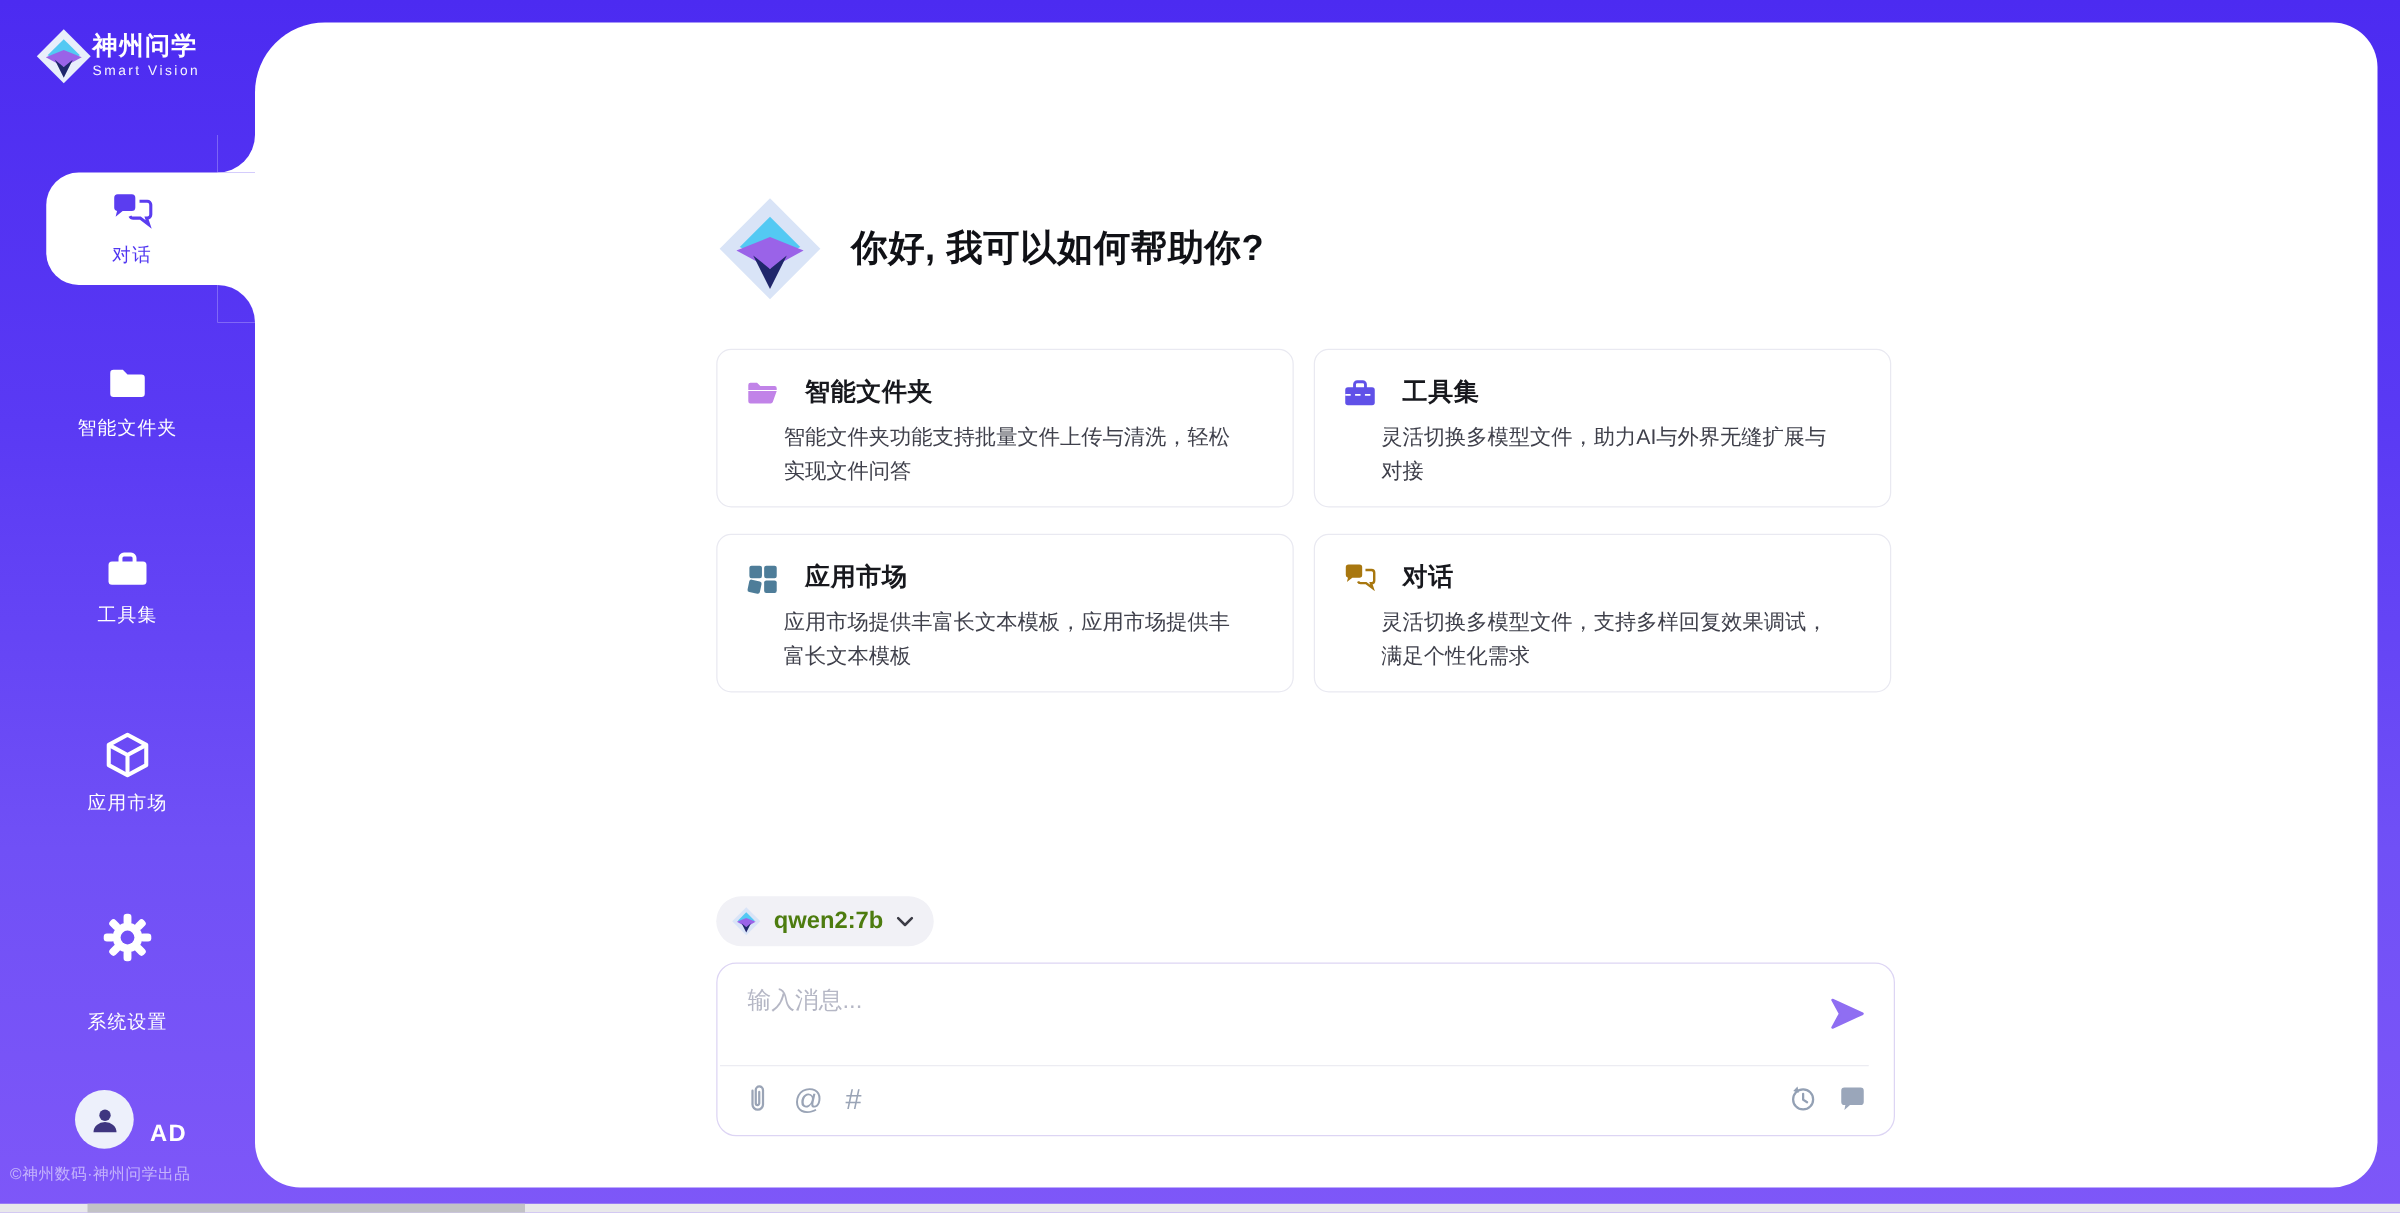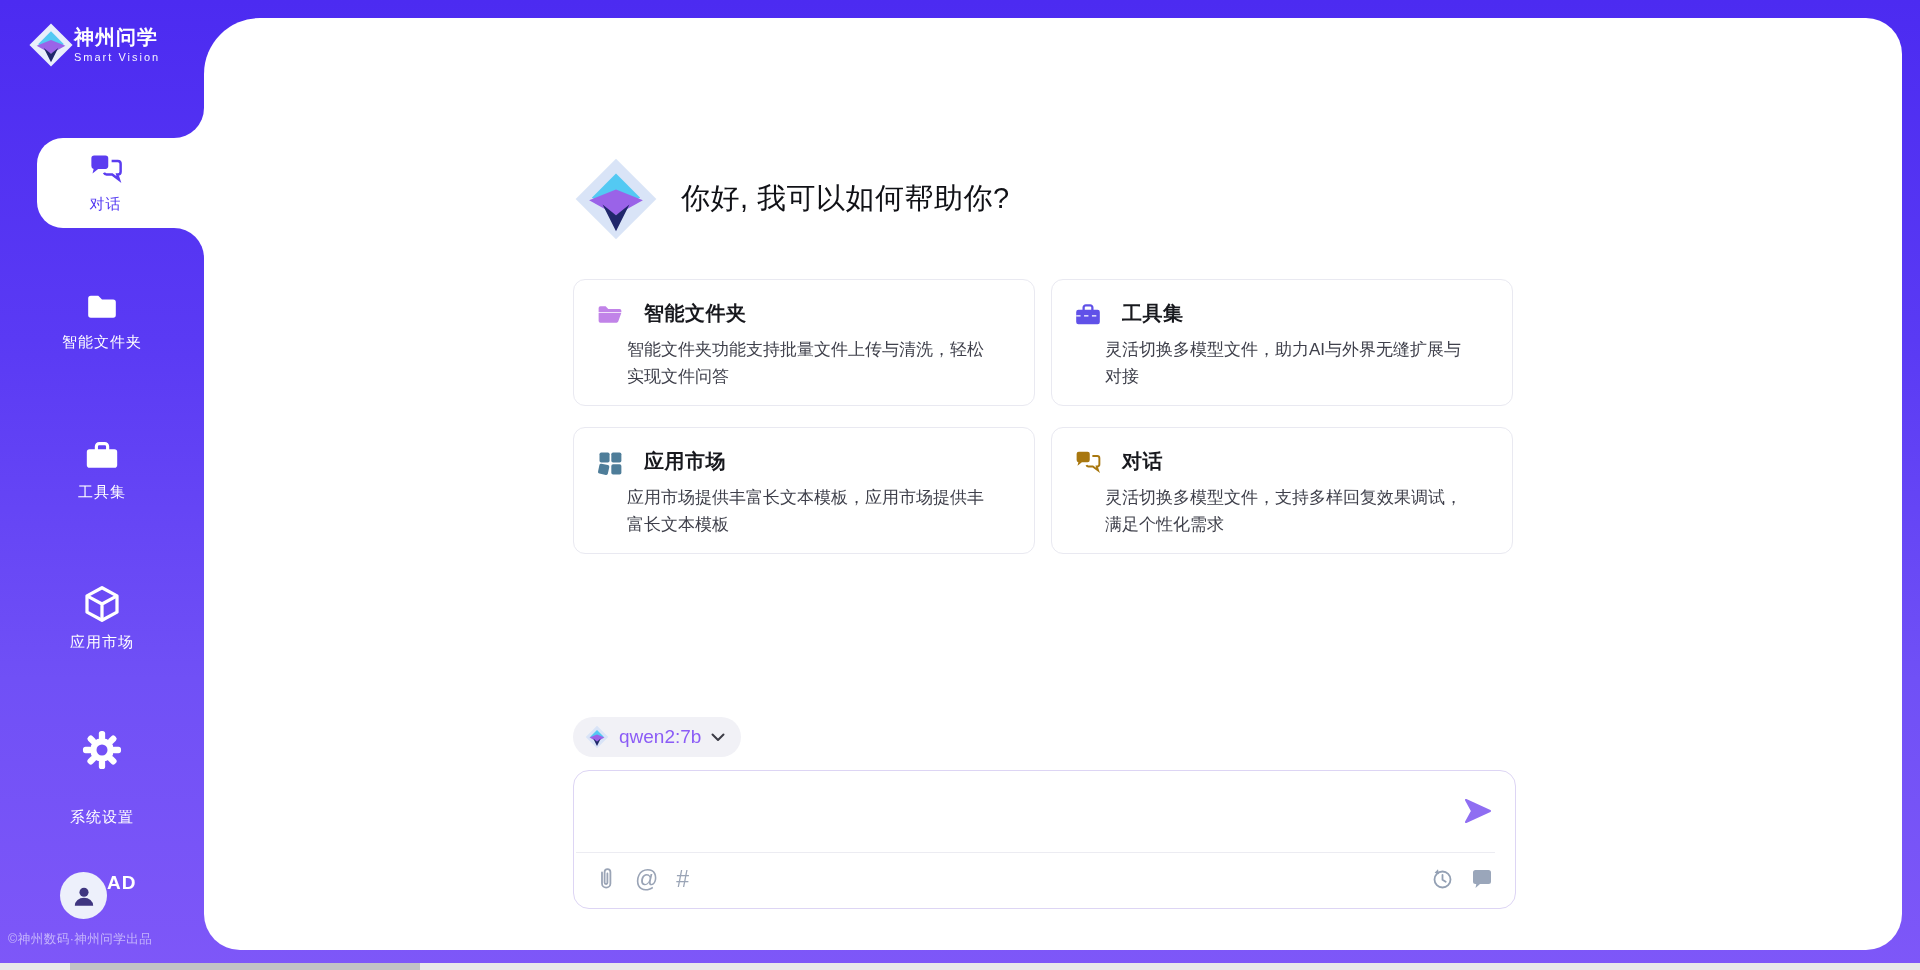--- a/index.html
+++ b/index.html
@@ -33,47 +33,47 @@
     border-radius:26px 0 0 26px;z-index:2;display:flex;flex-direction:column;align-items:center;
     justify-content:center;padding-right:30px;box-sizing:border-box;color:#5b3df0;cursor:pointer;}
   .active-tab .nav-label{font-size:15px;margin-top:7px;letter-spacing:1px;color:#4f35f1;}
   .notch{position:absolute;left:174px;width:30px;height:30px;background:#fff;z-index:1;}
   .notch-top{top:108px;}
   .notch-bottom{top:228px;}
   .notch i{display:block;width:30px;height:30px;}
   .notch-top i{border-bottom-right-radius:100%;}
   .notch-bottom i{border-top-right-radius:100%;}
 
-  .user-row{position:absolute;left:60px;top:872px;display:flex;align-items:flex-start;z-index:3;cursor:pointer;}
+  .user-row{position:absolute;left:60px;top:872px;display:flex;align-items:flex-end;gap:13px;z-index:3;cursor:pointer;}
   .avatar-circle{width:47px;height:47px;border-radius:50%;background:#edf0fb;display:flex;align-items:center;justify-content:center;}
   .user-name{color:#fff;font-size:19px;font-weight:600;letter-spacing:1px;}
   .copyright{position:absolute;left:8px;top:931px;color:rgba(255,255,255,.55);font-size:12.5px;letter-spacing:.5px;z-index:3;}
 
   
   .panel{position:absolute;left:204px;top:18px;width:1698px;height:932px;background:#fff;
     border-radius:56px 36px 36px 36px;z-index:2;}
 
   .greet{position:absolute;left:369px;top:138px;display:flex;align-items:center;gap:22px;}
-  .greet-title{font-size:29px;font-weight:400;color:#101116;letter-spacing:.5px;}
+  .greet-title{font-size:29px;font-weight:700;color:#101116;letter-spacing:.5px;}
 
   .cards{position:absolute;left:369px;top:261px;width:940px;display:grid;
     grid-template-columns:462px 462px;column-gap:16px;row-gap:21px;}
   .card{position:relative;height:127px;background:#fff;border:1px solid #e9e9f1;border-radius:12px;
     box-sizing:border-box;padding:20px 20px 0 22px;cursor:pointer;}
   .card-icon{position:absolute;left:22px;top:21px;width:28px;height:28px;}
   .card-title{margin-left:48px;font-size:20px;font-weight:700;color:#17181d;letter-spacing:.5px;}
   .card-desc{margin-left:31px;margin-top:9px;font-size:17px;line-height:1.6;color:#3f404b;width:372px;}
   .card:nth-of-type(1) .card-icon{color:#c183e8;}
   .card:nth-of-type(2) .card-icon{color:#6051e8;}
   .card:nth-of-type(3) .card-icon{color:#4e7d99;}
   .card:nth-of-type(4) .card-icon{color:#a8770f;}
 
   .model-pill{position:absolute;left:369px;top:699px;height:40px;background:#f1f1f6;border-radius:20px;
     display:inline-flex;align-items:center;gap:10px;padding:0 16px 0 12px;cursor:pointer;}
-  .model-label{font-size:19px;color:#8b5cf6;font-weight:400;}
+  .model-label{font-size:19px;color:#4d7c0f;font-weight:700;}
 
   .composer{position:absolute;left:369px;top:752px;width:943px;height:139px;border:1px solid #ddd5f4;
     border-radius:16px;box-sizing:border-box;background:#fff;}
   .composer textarea{position:absolute;left:22px;top:14px;width:850px;height:58px;border:none;outline:none;
     resize:none;font-family:inherit;font-size:19px;color:#333;background:transparent;}
   .composer textarea::placeholder{color:#b5b7c5;}
   .send-btn{position:absolute;right:20px;top:24px;width:32px;height:32px;border:none;background:transparent;
     padding:0;cursor:pointer;}
   .composer-divider{position:absolute;left:2px;right:20px;top:81px;height:1px;background:#ececf2;}
   .tools-left{position:absolute;left:21px;top:94px;display:flex;align-items:center;gap:18px;height:28px;}
@@ -166,20 +166,21 @@
       </span>
       <span class="model-label">qwen2:7b</span>
       <span>
         <svg width="14" height="9" viewBox="0 0 14 9">
           <path d="M1.5,1.5 L7,7 12.5,1.5" fill="none" stroke="#3c3c46" stroke-width="2" stroke-linecap="round" stroke-linejoin="round"></path>
         </svg>
       </span>
     </div>
 
     <div class="composer">
+      <textarea placeholder="输入消息..." style=""></textarea>
       <button class="send-btn">
         <span>
           <svg width="30" height="28" viewBox="0 0 30 28">
             <path d="M3,3 L27,14 3,25 9,14 z" fill="#8f6ef2" stroke="#8f6ef2" stroke-width="2" stroke-linejoin="round"></path>
           </svg>
         </span>
       </button>
       <div class="composer-divider"></div>
 
       <div class="tools-left">

